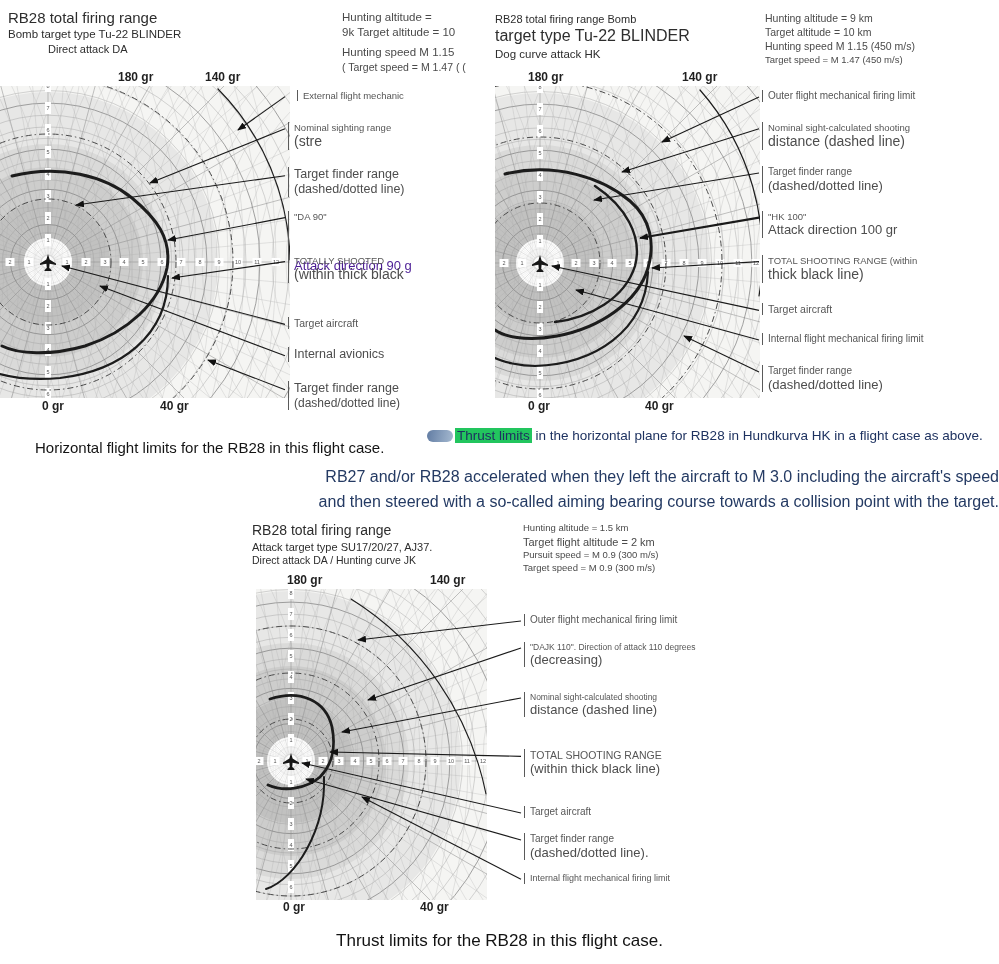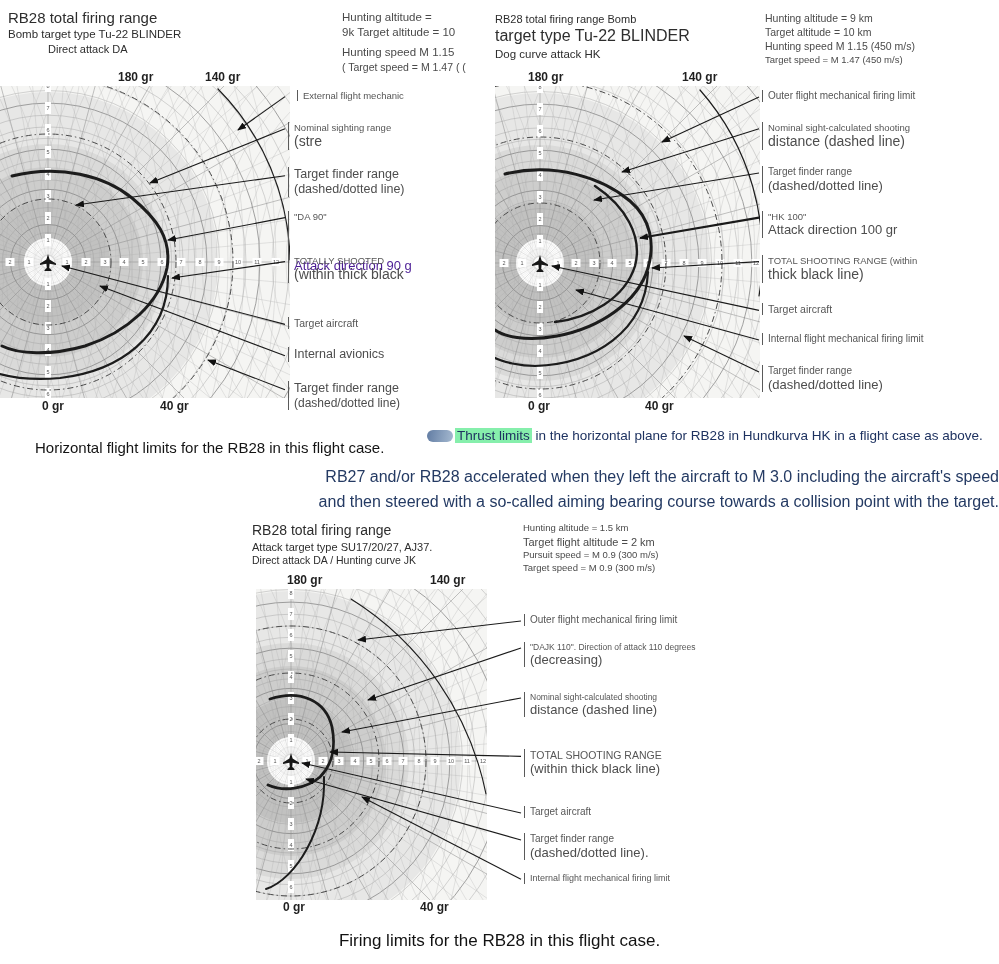--- a/index.html
+++ b/index.html
@@ -6,38 +6,38 @@
   body{font-family:"Liberation Sans",sans-serif;-webkit-font-smoothing:antialiased}
   #page{position:relative;width:999px;height:964px;background:#fff;overflow:hidden}
   .abs{position:absolute}
   .hdr-line{white-space:nowrap;color:#2d2d2d;line-height:1.28}
   .info-line{white-space:nowrap;color:#4a4a4a;line-height:1.32}
   .ang{font-weight:bold;font-size:12px;color:#1f1f1f;white-space:nowrap}
   .co{position:absolute;border-left:1.6px solid #5a5a5a;padding-left:5px;overflow:hidden;z-index:6}
   .co div{white-space:nowrap;color:#565656;line-height:1.18}
   #cap1{left:35px;top:439px;font-size:15px;color:#141414;z-index:7}
   #capBlue{left:427px;top:428px;font-size:13.5px;color:#1e3260;z-index:7;white-space:nowrap}
-  #capBlue .hl{background:#86efac;padding:0 2px}
+  #capBlue .hl{background:#22c55e;padding:0 2px}
   #capBlue .blob{display:inline-block;width:26px;height:12px;border-radius:7px;
       background:linear-gradient(100deg,#54719b,#9db3cc);vertical-align:-2px;margin-right:2px;opacity:.92}
   #para{left:0;top:465px;width:999px;text-align:right;font-size:16px;color:#243a63;line-height:1.55;z-index:7}
   #cap3{left:0;top:931px;width:999px;text-align:center;font-size:17px;color:#121212;z-index:7}
   svg{display:block}
 </style>
 </head>
 <body>
 
 <div id="page">
   <div class="abs" id="cap1">Horizontal flight limits for the RB28 in this flight case.</div>
   <div class="abs" id="capBlue"><span class="blob"></span><span class="hl">Thrust limits</span><span> in the horizontal plane for RB28 in Hundkurva HK in a flight case as above.</span></div>
   <div class="abs" id="para">
     <div>RB27 and/or RB28 accelerated when they left the aircraft to M 3.0 including the aircraft's speed</div>
     <div>and then steered with a so-called aiming bearing course towards a collision point with the target.</div>
   </div>
-  <div class="abs" id="cap3">Firing limits for the RB28 in this flight case.</div>
+  <div class="abs" id="cap3">Thrust limits for the RB28 in this flight case.</div>
 <div class="abs" style="left: 8px; top: 8px; z-index: 6;">
       <div class="hdr-line" style="font-size: 15px;">RB28 total firing range</div>
       <div class="hdr-line" style="font-size: 11.5px;">Bomb target type Tu-22 BLINDER</div>
       <div class="hdr-line" style="font-size: 11px; margin-left: 40px;">Direct attack DA</div>
     </div>
     <div class="abs" style="left: 295px; top: 10px; width: 152px; overflow: hidden; z-index: 6; margin-left: 47px;">
       <div class="info-line" style="font-size: 11.5px;">Hunting altitude =</div>
       <div class="info-line" style="font-size: 11.5px;">9k Target altitude = 10</div>
       <div class="info-line" style="font-size: 11.5px; margin-top: 5px;">Hunting speed M 1.15</div>
       <div class="info-line" style="font-size: 10.5px;">( Target speed = M 1.47 ( (</div>

